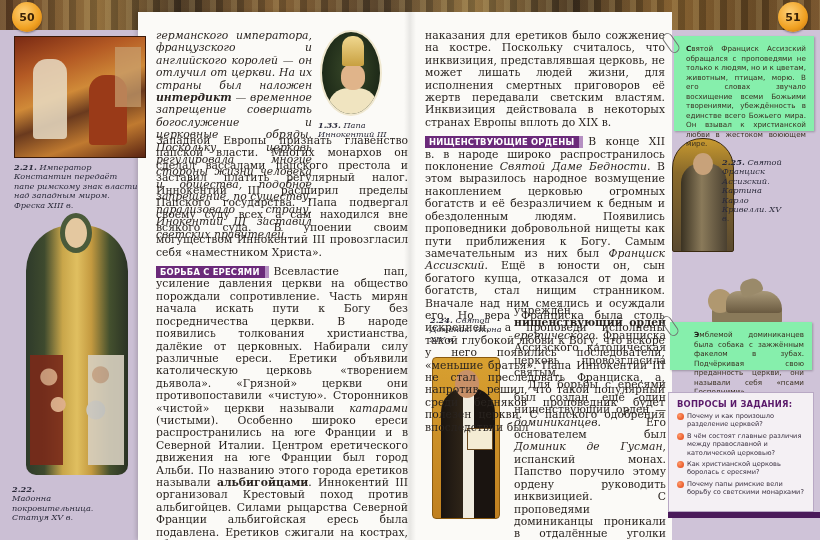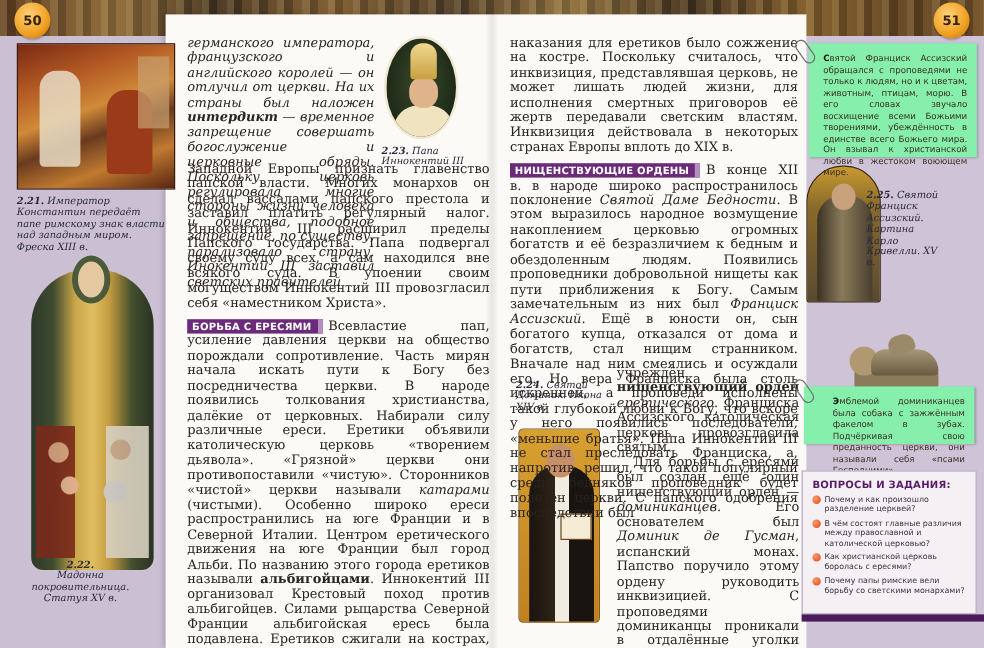--- a/index.html
+++ b/index.html
@@ -81,21 +81,21 @@
   .c1 { left:156px; top:30px; width:156px;font-style:italic; }
   .c1b { left:156px; top:135px; width:252px; }
   .c2 { left:425px; top:30px; width:240px; }
   .c2b { left:514px; top:305px; width:152px; }
 
   .section-tag { display:inline-block; background:#6b2a7a; color:#fff; font-family:"DejaVu Sans", sans-serif;
     font-weight:bold; font-size:8.4px; letter-spacing:.2px; padding:1px 5px 0 4px; margin-right:5px; line-height:11px; border-right:4px solid #b58fc2; }
 
   .caption { position:absolute; font-style:italic; font-size:8.2px; line-height:9.4px; color:#2a2a3a; }
   .cap-221 { left:14px; top:163px; width:126px; }
-  .cap-222 { left:12px; top:466px; width:110px;text-align:center; }
+  .cap-222 { left:12px; top:485px; width:110px; }
   .cap-223 { left:318px; top:121px; width:70px; }
   .cap-224 { left:430px; top:316px; width:80px; }
   .cap-225 { left:722px; top:158px; width:60px; }
 
   
   .note { position:absolute; background:#86efac; font-family:"DejaVu Sans", sans-serif; font-size:7.2px; line-height:9.5px; color:#3a3020; padding:8px 8px 6px 12px; text-align:justify; box-shadow:1px 1px 2px rgba(0,0,0,.25); }
   .note .dropcap { font-weight:bold; color:#1a1410; }
   .note-francis { left:674px; top:36px; width:140px; height:95px; }
   .note-dog { left:670px; top:322px; width:142px; height:48px;padding-left:24px; }
   .clip { position:absolute; width:10px; height:22px; border:1.5px solid #707070; border-radius:5px; transform:rotate(-35deg); z-index:4; }
@@ -154,21 +154,21 @@
       <div class="head"></div>
   </div>
 
   <div class="caption cap-221">
     <b>2.21.</b> <span>Император Константин передаёт папе римскому знак власти над западным миром. Фреска XIII в.</span>
   </div>
   <div class="caption cap-222">
     <b>2.22.</b><br><span>Мадонна покровительница. Статуя XV в.</span>
   </div>
   <div class="caption cap-223">
-    <b>2.23.</b> <span>Папа Иннокентий III</span>
+    <b>1.33.</b> <span>Папа Иннокентий III</span>
   </div>
   <div class="caption cap-224">
     <b>2.24.</b> <span>Святой Доминик. Икона XIV в.</span>
   </div>
   <div class="caption cap-225">
     <b>2.25.</b> <span>Святой Франциск Ассизский. Картина Карло Кривелли. XV в.</span>
   </div>
 
   <div class="col c1">
     <p><span>германского императора, французского и английского королей — он отлучил от церкви. На их страны был наложен </span><b>интердикт</b><span> — временное запрещение совершать богослужение и церковные обряды. Поскольку церковь регулировала многие стороны жизни человека и общества, подобное запрещение, по существу, парализовало страну. Инокентий III заставил светских правителей</span></p>

